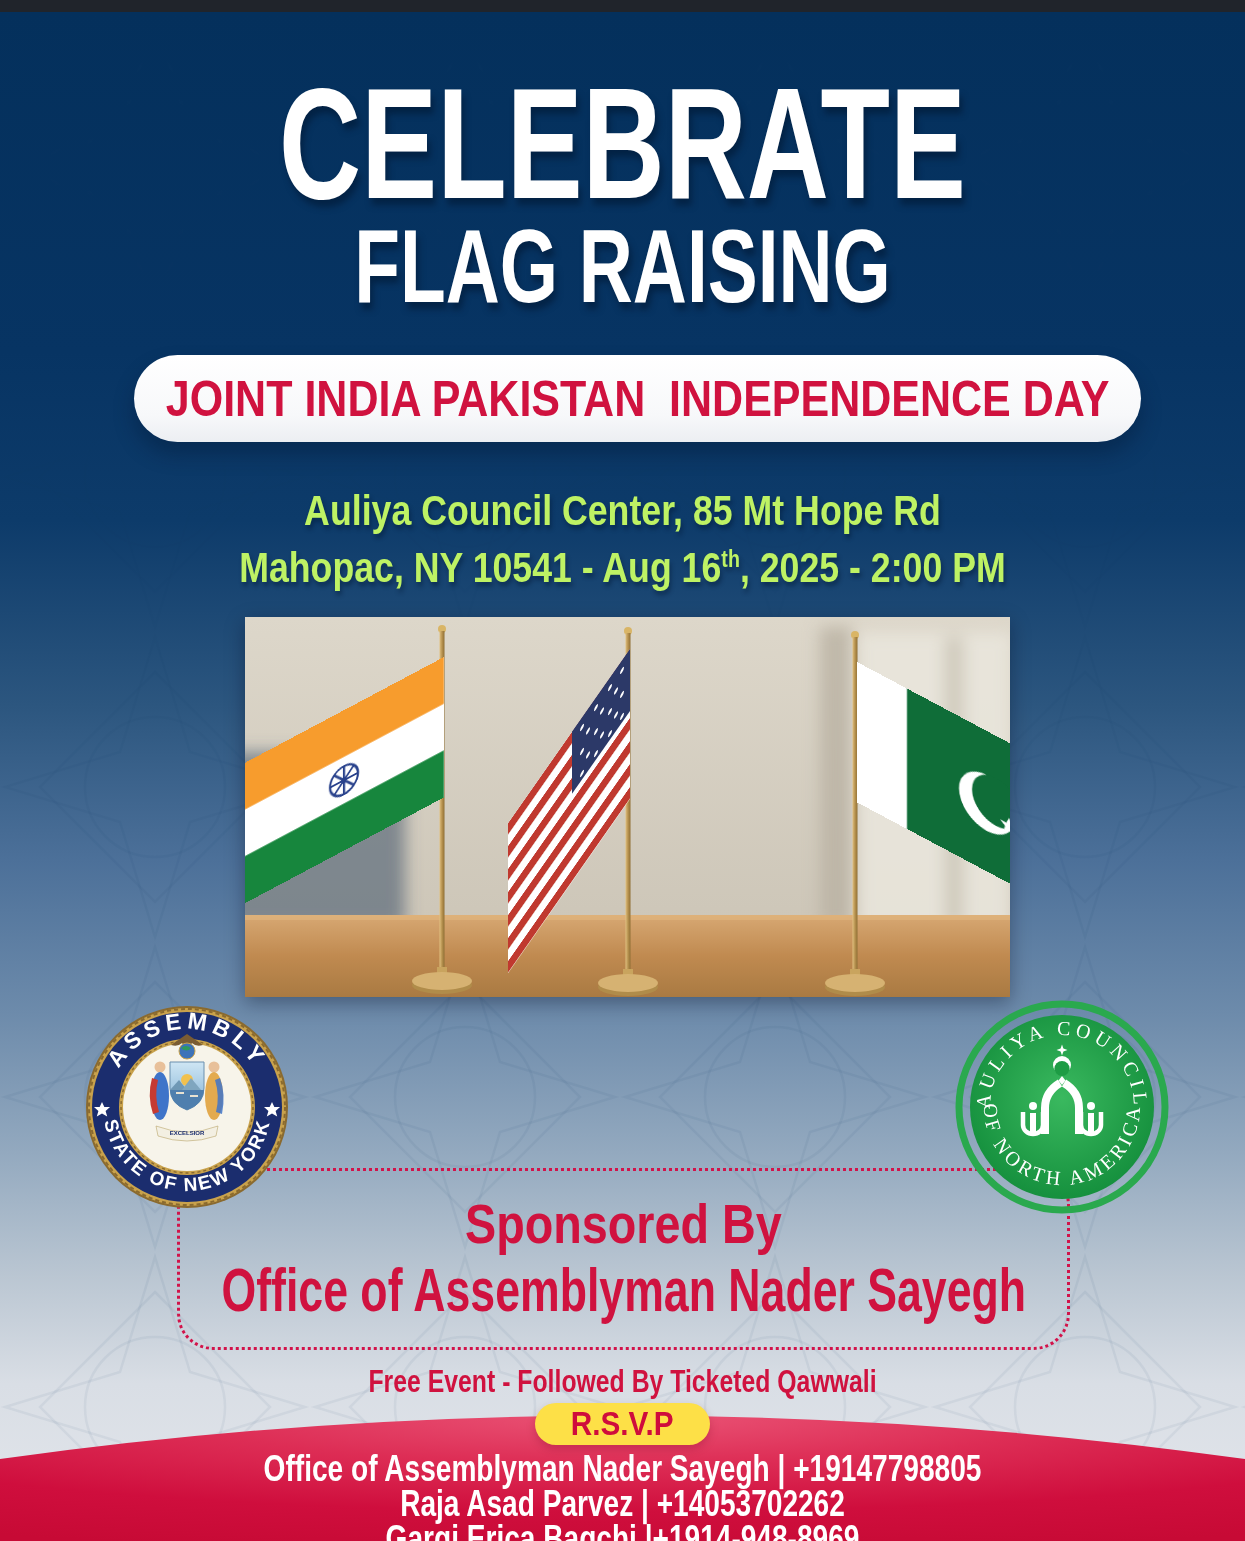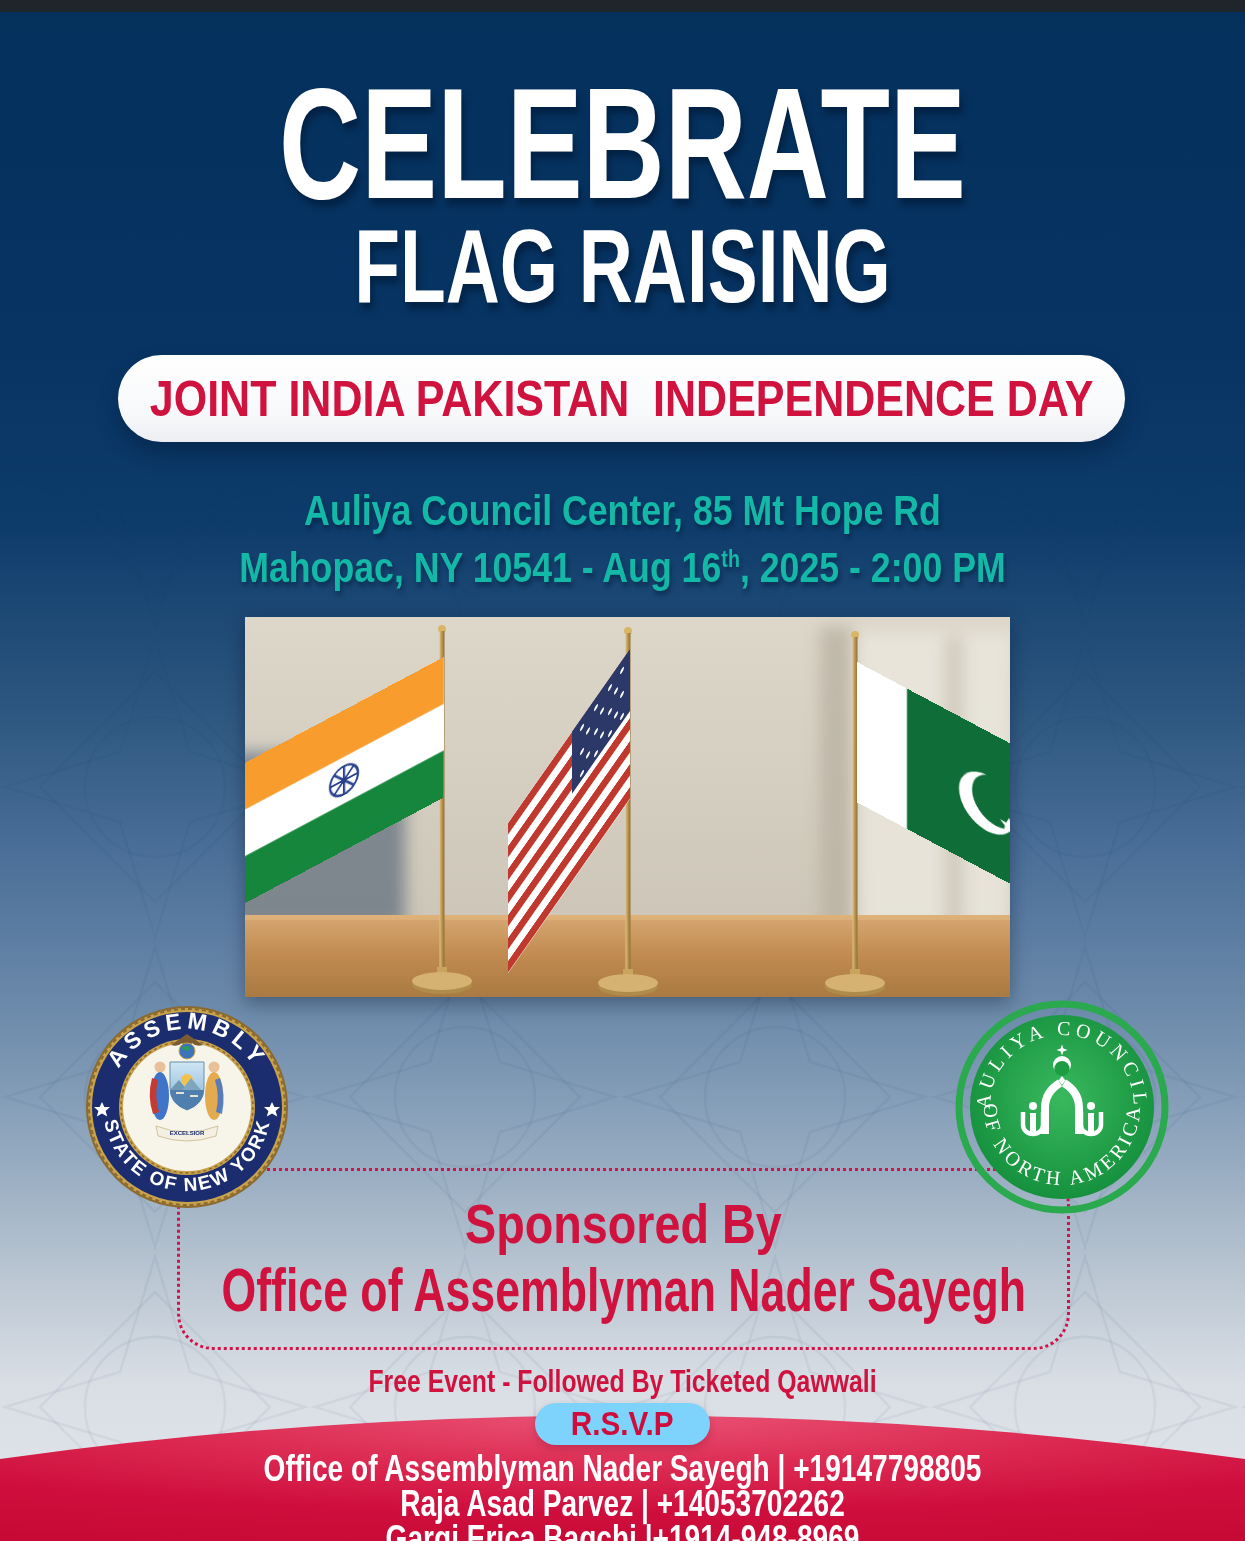--- a/index.html
+++ b/index.html
@@ -18,34 +18,34 @@
 
   .title1, .title2 {
     position:absolute; left:0; right:0; text-align:center; color:#fff;
     font-weight:bold; line-height:1; z-index:2; white-space:nowrap;
     text-shadow:4px 7px 7px rgba(2,22,48,.55);
   }
   .title1 { top:52px;  font-size:158px; transform:scaleX(.72); }
   .title2 { top:202px; font-size:104px; transform:scaleX(.72); }
 
   .banner-pill {
-    position:absolute; left:118px; top:343px; width:1007px; height:87px;
+    position:absolute; left:134px; top:343px; width:1007px; height:87px;
     background:linear-gradient(180deg,#ffffff 0%,#f7f8fa 70%,#eceef2 100%);
     border-radius:46px; z-index:2;
     box-shadow:0 12px 20px rgba(1,20,45,.35);
     display:flex; align-items:center; justify-content:center;
   }
   .banner-pill span {
     font-size:50px; font-weight:bold; color:#d0123f;
     transform:scaleX(.86); white-space:pre;
   }
 
   .venue {
     position:absolute; left:0; right:0; top:474px; text-align:center;
-    color:#14b8a6; font-weight:bold; z-index:2;
+    color:#bef264; font-weight:bold; z-index:2;
     text-shadow:2px 4px 5px rgba(2,22,48,.45);
   }
   .venue .vline { font-size:42px; line-height:49px; transform:scaleX(.85); white-space:nowrap; }
   .venue sup { font-size:0.55em; vertical-align:super; }
 
   .photo {
     position:absolute; left:245px; top:605px; width:765px; height:380px;
     z-index:1; overflow:hidden; box-shadow:0 6px 18px rgba(0,10,30,.35);
     background:#d8d2c5;
   }
@@ -65,21 +65,21 @@
 
   .free-event {
     position:absolute; left:0; right:0; top:1352px; text-align:center; z-index:2;
     font-size:31px; font-weight:bold; color:#d0123f; transform:scaleX(.8); white-space:nowrap;
   }
 
   .footer-curve { position:absolute; left:0; top:1380px; width:1245px; height:161px; z-index:3; }
 
   .rsvp-pill {
     position:absolute; left:535px; top:1391px; width:175px; height:42px;
-    background:#7dd3fc; border-radius:22px; z-index:5;
+    background:#fde047; border-radius:22px; z-index:5;
     display:flex; align-items:center; justify-content:center;
     box-shadow:0 4px 8px rgba(120,5,35,.25);
   }
   .rsvp-pill span { font-size:33px; font-weight:bold; color:#cf0d3c; transform:scaleX(.9); }
 
   .contacts {
     position:absolute; left:0; right:0; top:1440px; z-index:4;
     text-align:center; color:#fff; font-weight:bold;
   }
   .contact-line { font-size:36px; line-height:34px; transform:scaleX(.78); white-space:nowrap; }

